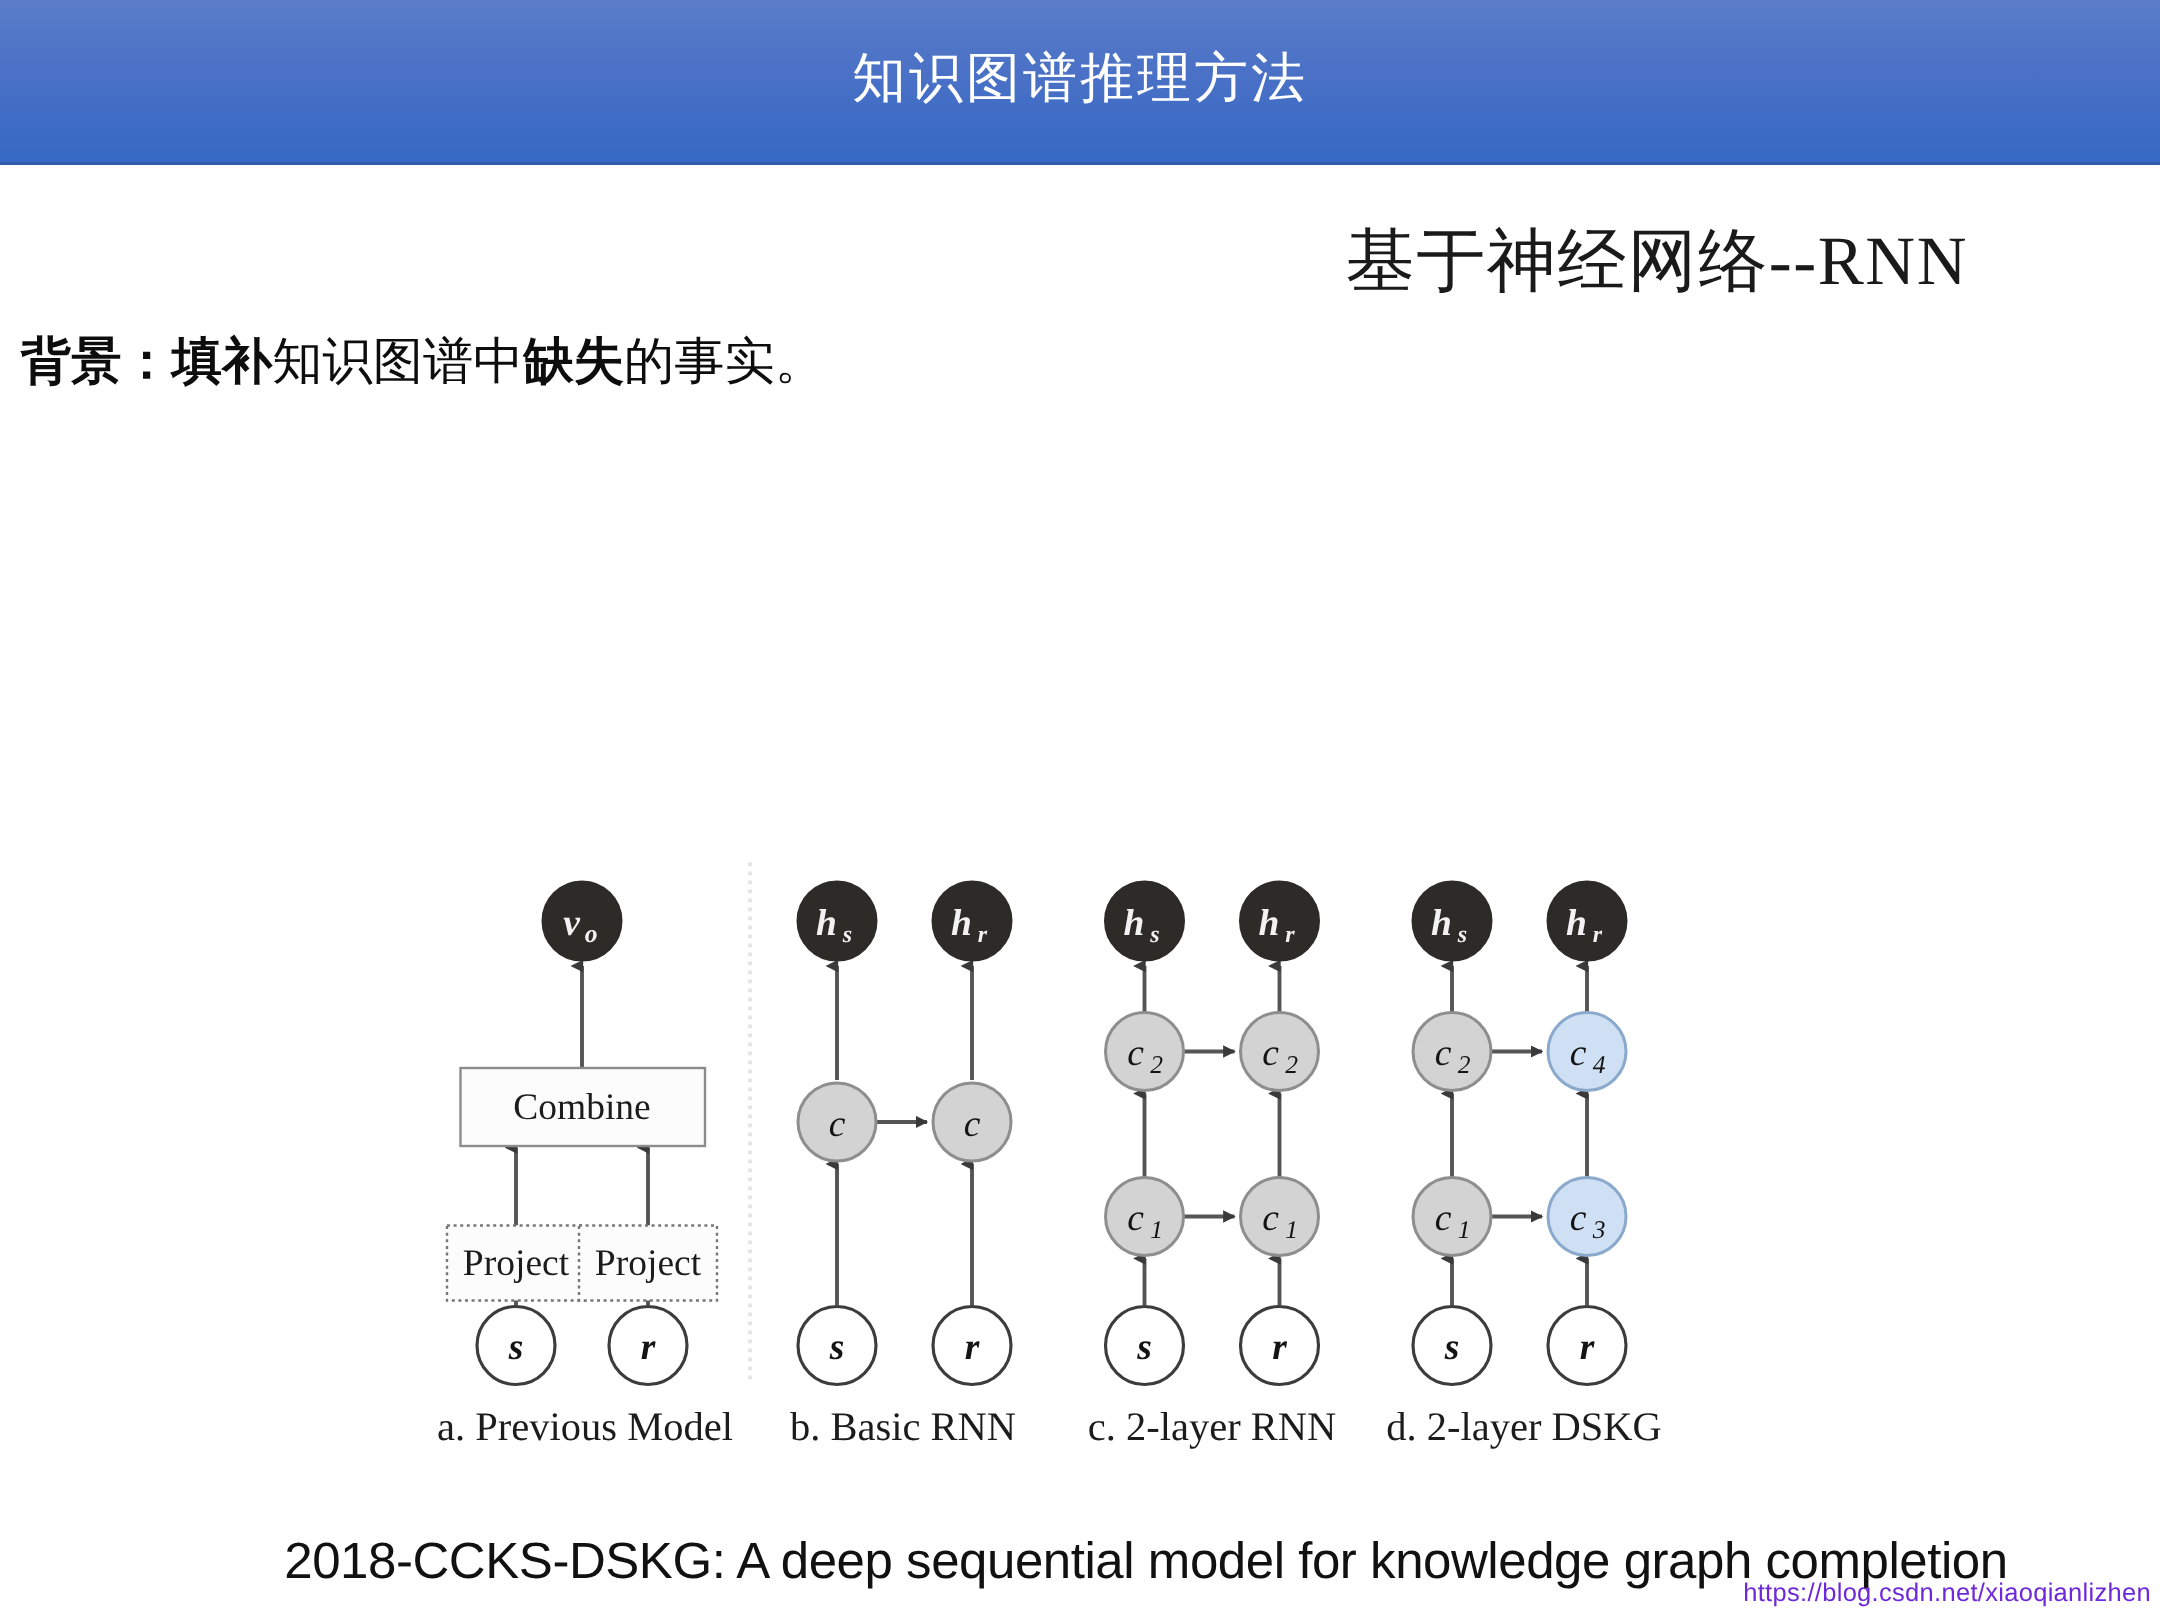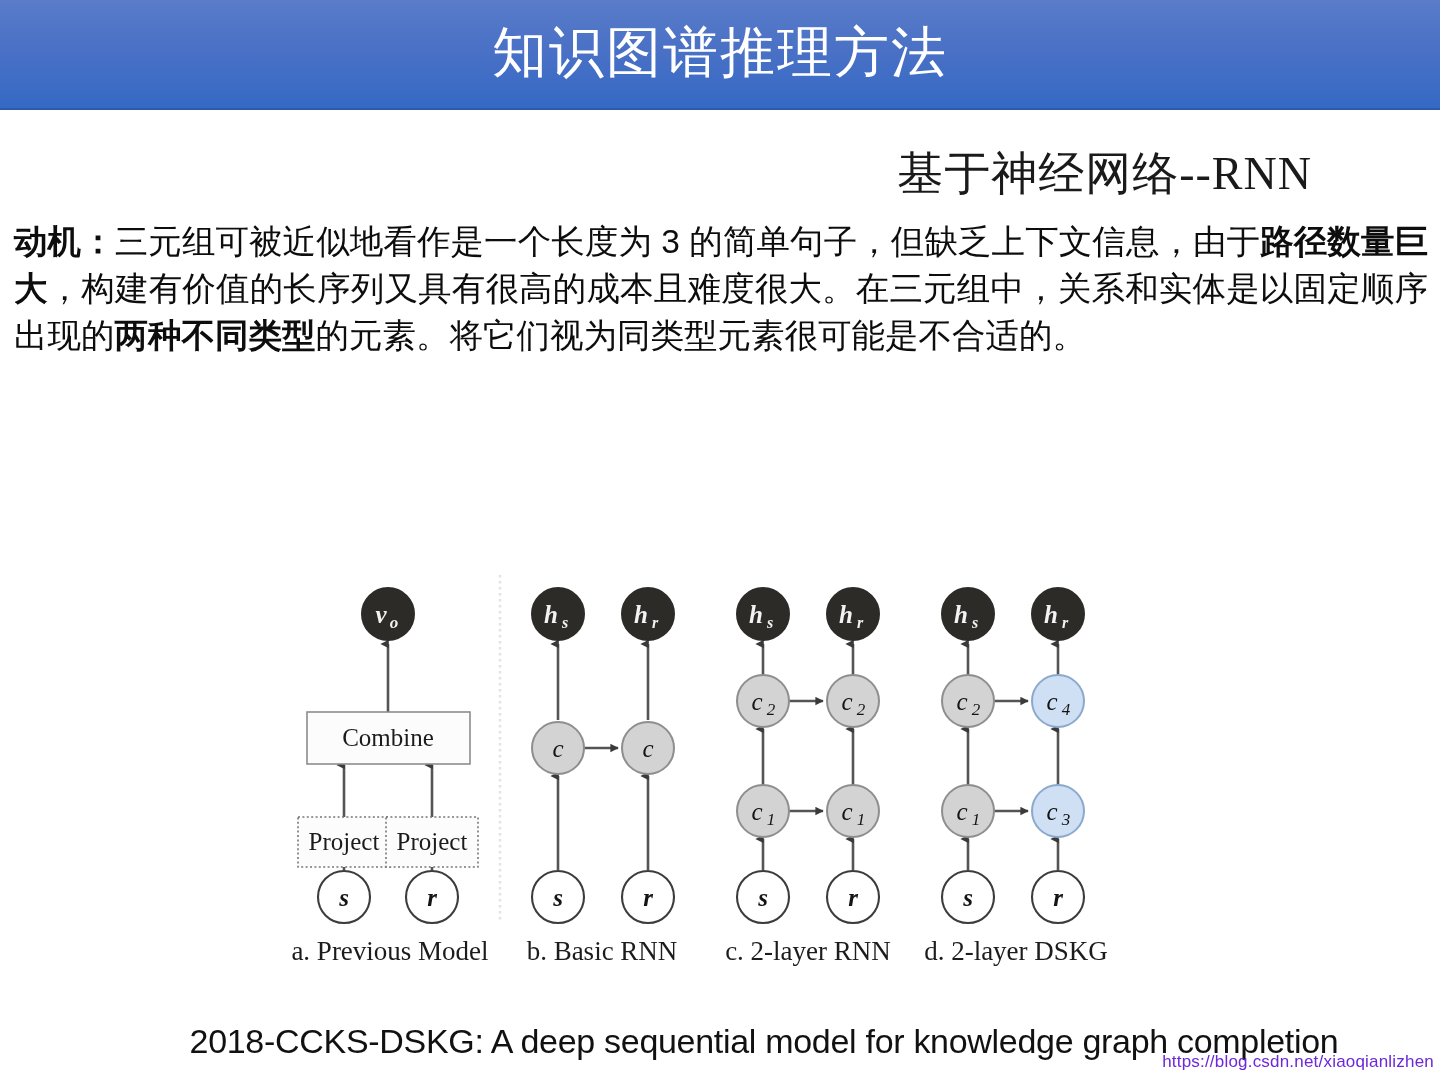--- a/index.html
+++ b/index.html
@@ -28,21 +28,21 @@
   }
   #header-title {
     position: absolute;
     left: 0;
     top: 0;
     width: 1440px;
     height: 110px;
     line-height: 104px;
     text-align: center;
     color: #ffffff;
-    font-size: 55px;
+    font-size: 36px;
     font-weight: 400;
     letter-spacing: 2px;
     font-family: "Liberation Sans", "DejaVu Sans", sans-serif;
     white-space: nowrap;
   }
 
   
   #subtitle {
     position: absolute;
     left: 0;
@@ -118,22 +118,22 @@
 <body>
 
 <div id="header-banner">
   <div id="header-title">知识图谱推理方法</div>
 </div>
 
 <div id="subtitle">基于神经网络--RNN</div>
 
 <div id="body-text">
 
-
-  <p class="para p-mt"><span class="b">动机：</span><span>三元组可被近似地看作是一个长度为 3 的简单句子，但缺乏上下文信息，由于</span><span class="b">路径数量巨大</span><span>，构建有价值的长序列又具有很高的成本且难度很大。在三元组中，关系和实体是以固定顺序出现的</span><span class="b">两种不同类型</span><span>的元素。将它们视为同类型元素很可能是不合适的。</span></p>
+  <p class="para p-bg"><span class="b">背景：</span><span class="b">填补</span><span>知识图谱中</span><span class="b">缺失</span><span>的事实。</span></p>
+
 
 
 </div>
 
 <div id="figure">
 <svg width="860" height="400" viewBox="0 0 860 400" xmlns="http://www.w3.org/2000/svg">
   <defs>
     <marker id="arrowUp" markerWidth="9" markerHeight="9" refX="4.2" refY="7.6" orient="auto" markerUnits="userSpaceOnUse">
       <path d="M4.2,0 L8.4,8.4 L0,8.4 Z" fill="#3a3a3a"></path>
     </marker>

